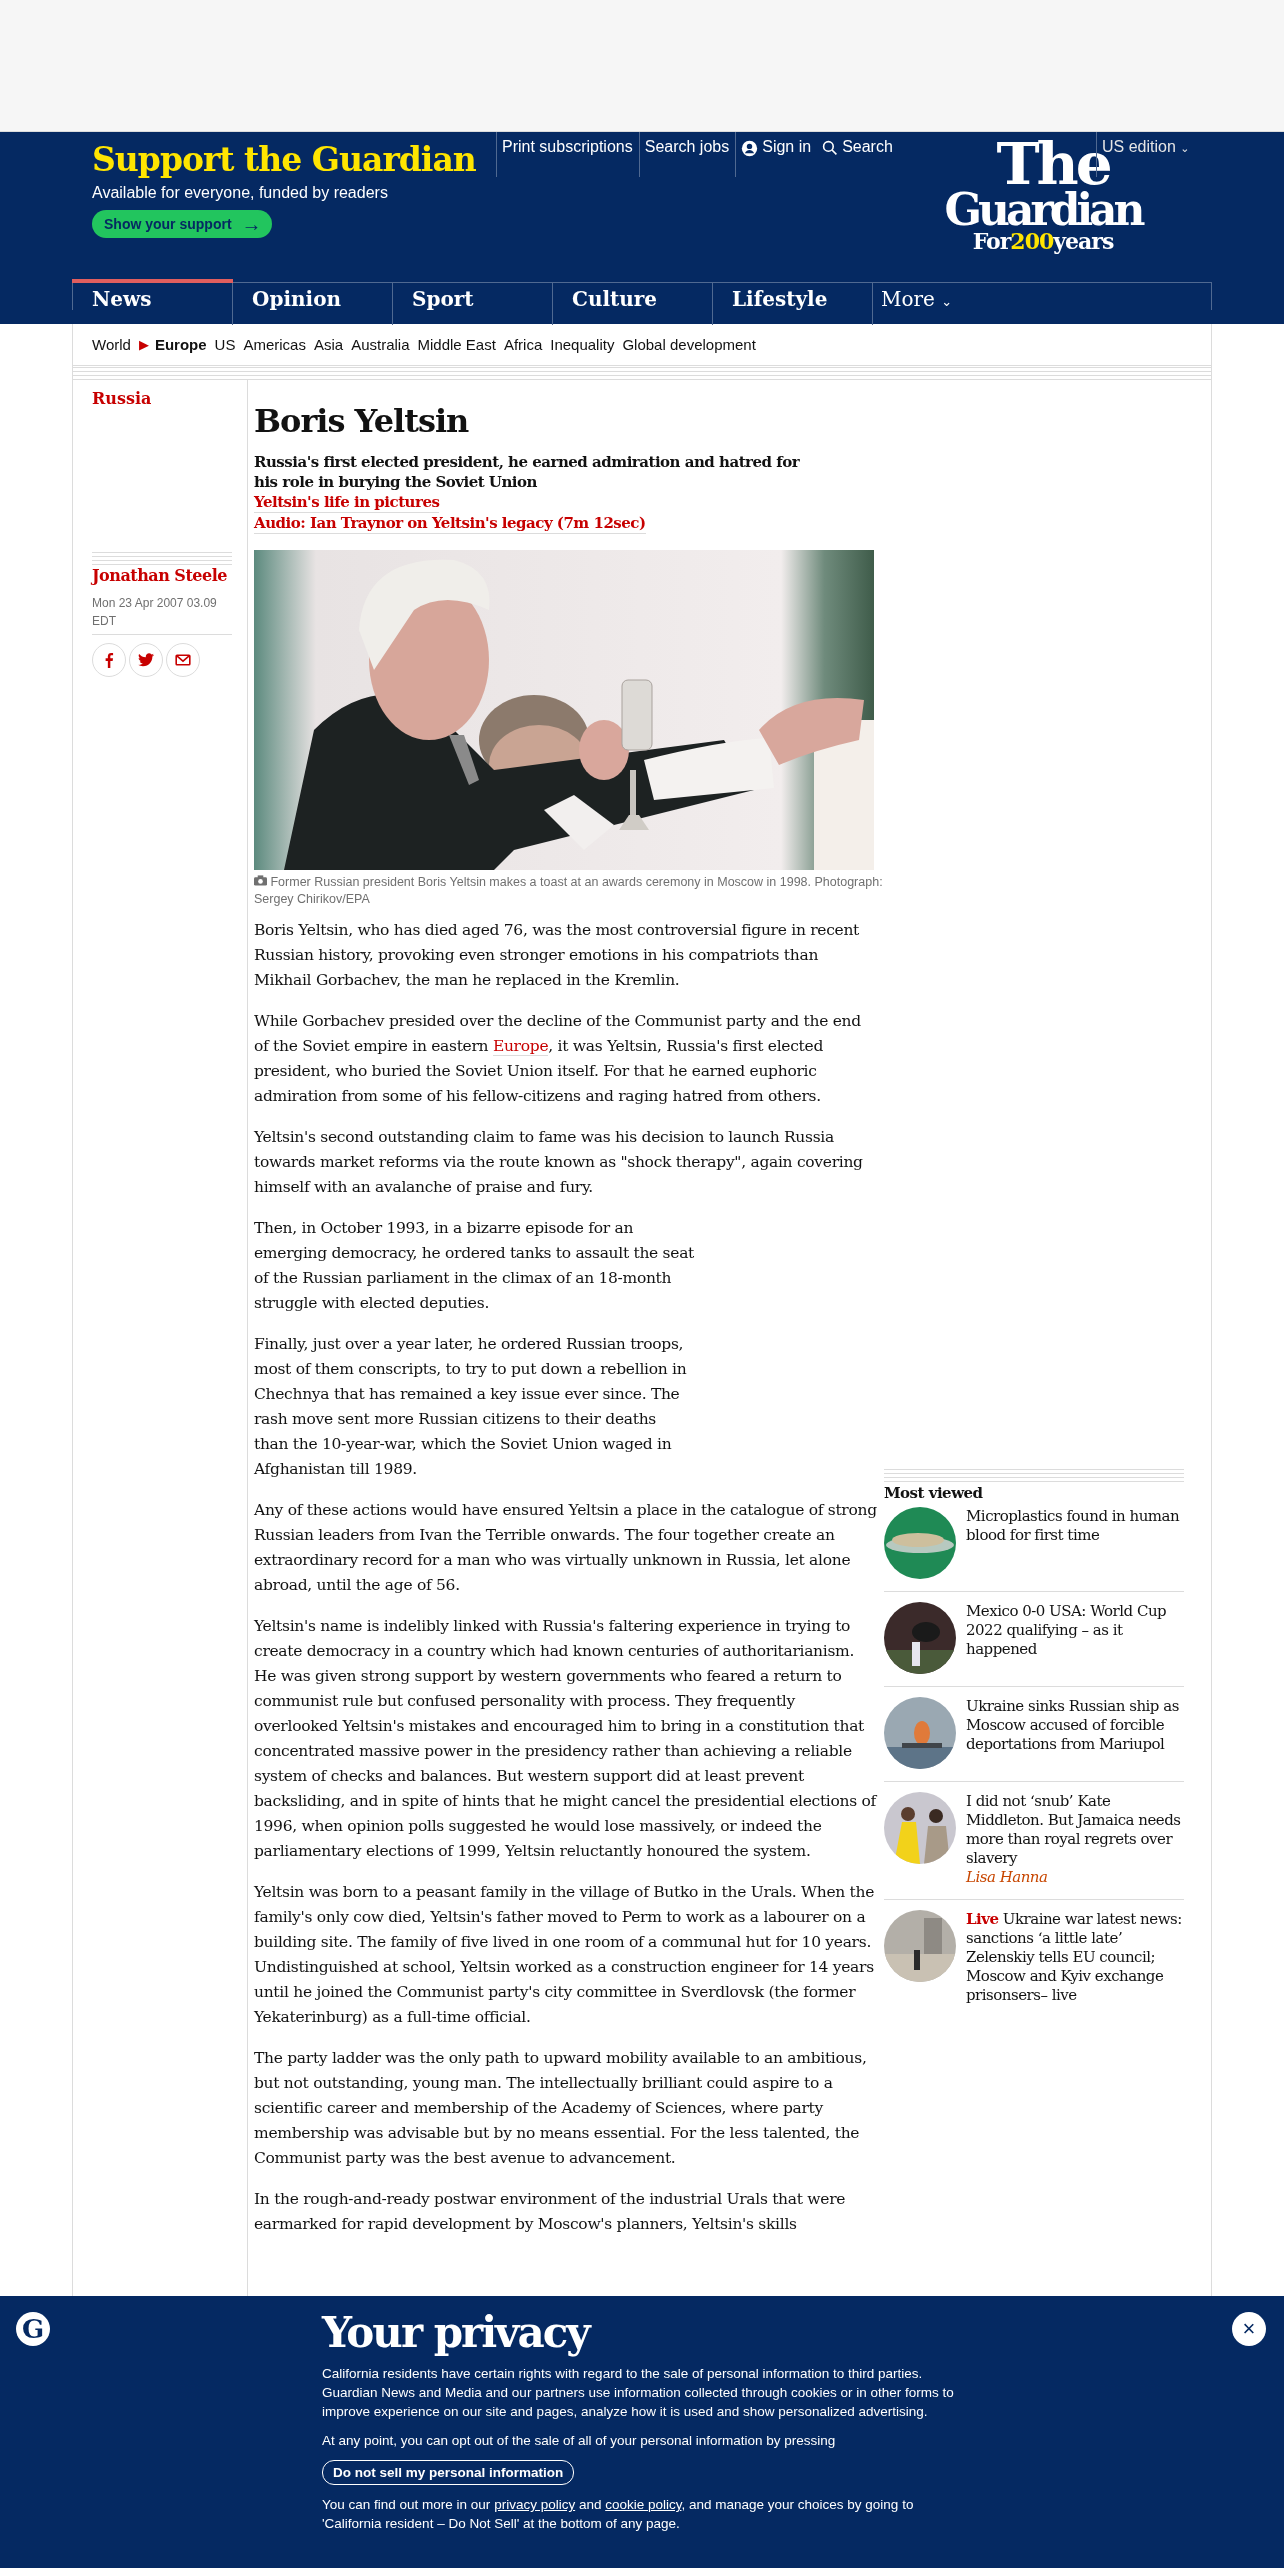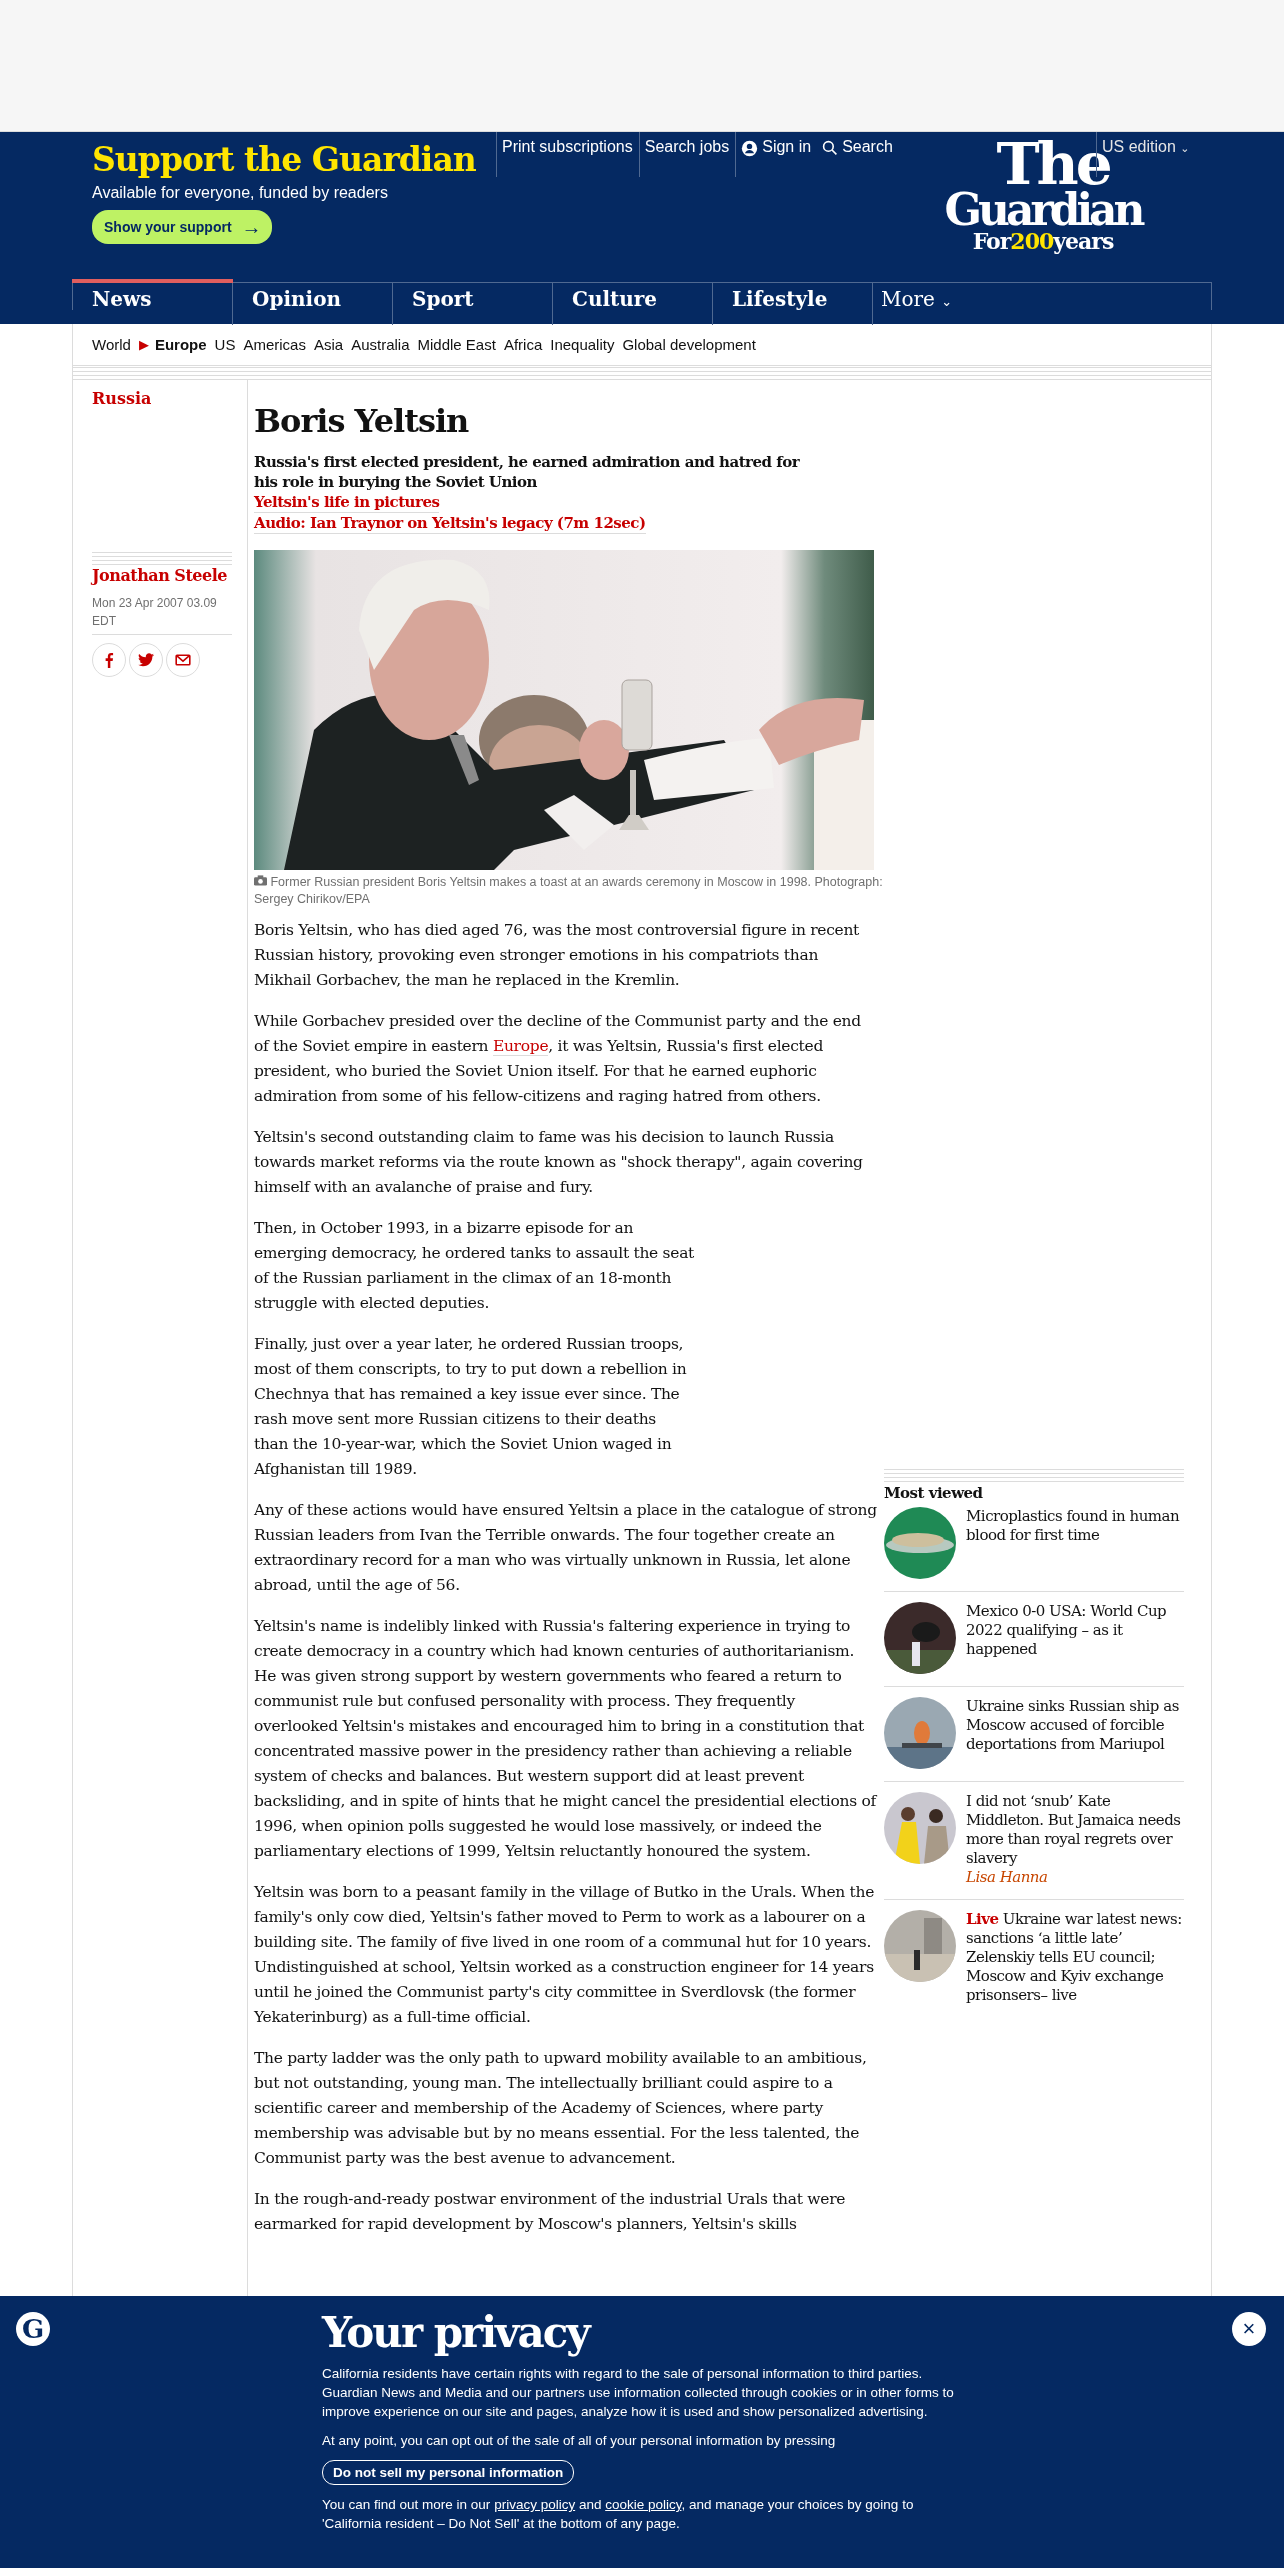--- a/index.html
+++ b/index.html
@@ -4,21 +4,21 @@
 <style>
   * { box-sizing: border-box; margin: 0; padding: 0; }
   html, body { width: 1284px; height: 2568px; overflow: hidden; background: #fff; }
   body { position: relative; font-family: "Liberation Sans", sans-serif; color: #121212; }
 
   .ad-slot { position: absolute; left: 0; top: 0; width: 1284px; height: 132px; background: #f6f6f6; border-bottom: 1px solid #dcdcdc; }
 
   .masthead { position: absolute; left: 0; top: 132px; width: 1284px; height: 192px; background: #052962; }
   .support-title { position: absolute; left: 92px; top: 8px; font-family: "DejaVu Serif", serif; font-weight: bold; font-size: 33px; color: #ffe500; letter-spacing: -1px; }
   .support-sub { position: absolute; left: 92px; top: 52px; font-size: 16px; color: #fff; }
-  .support-btn { position: absolute; left: 92px; top: 78px; height: 34px; padding: 0 10px 0 12px; background: #bef264; color: #052962; border-radius: 16px; font-weight: bold; font-size: 14px; display: flex; align-items: center; gap: 10px; cursor: pointer; }
+  .support-btn { position: absolute; left: 92px; top: 78px; height: 28px; padding: 0 10px 0 12px; background: #22c55e; color: #052962; border-radius: 16px; font-weight: bold; font-size: 14px; display: flex; align-items: center; gap: 10px; cursor: pointer; }
   .support-btn .arrow { font-size: 20px; font-weight: normal; }
 
   .top-links { position: absolute; top: 0; height: 45px; display: flex; align-items: flex-start; }
   .top-link { color: #fff; font-size: 16px; padding: 6px 6px 0 5px; border-left: 1px solid #506991; height: 45px; display: flex; align-items: flex-start; gap: 4px; cursor: pointer; }
   .top-link.noborder { border-left: none; }
   .top-link svg { margin-top: 2px; }
 
   .logo { position: absolute; left: 893px; top: 6px; width: 300px; color: #fff; font-family: "DejaVu Serif", serif; font-weight: bold; text-align: center; line-height: 0.9; }
   .logo .l1 { font-size: 58px; letter-spacing: -3px; display: block; margin-left: 20px; }
   .logo .l2 { font-size: 44px; letter-spacing: -4px; display: block; }

